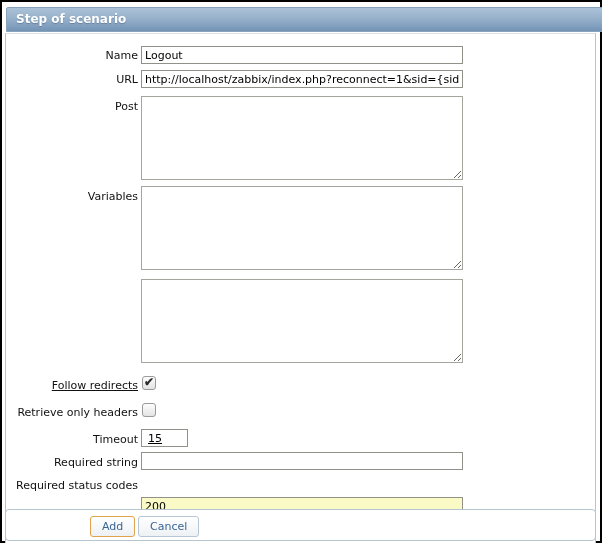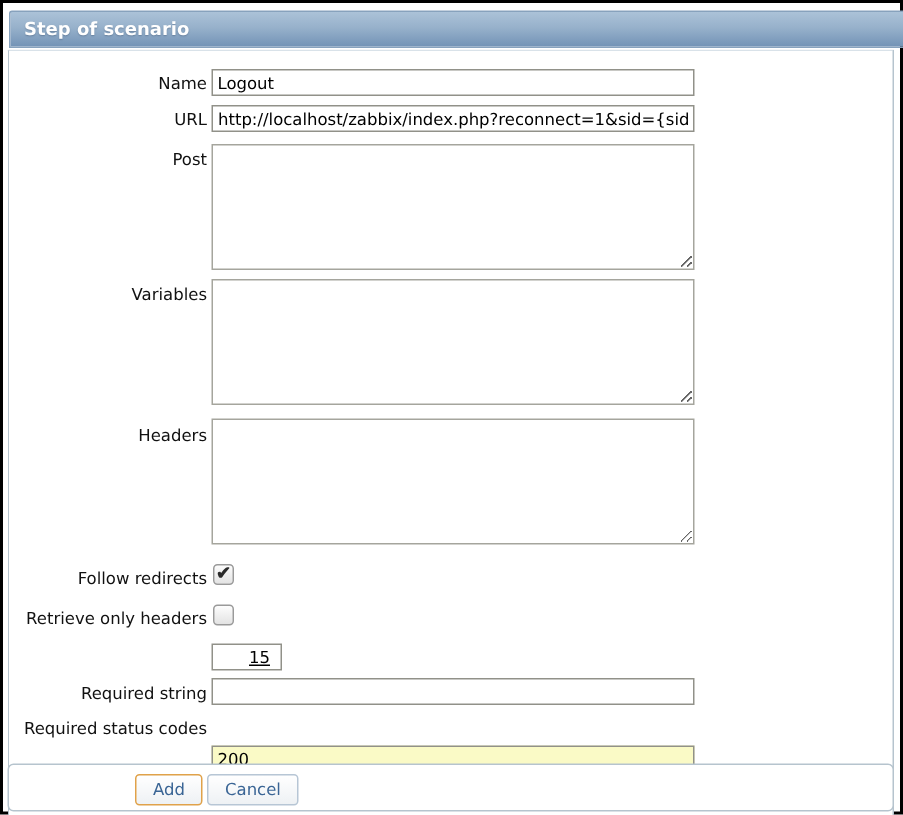--- a/index.html
+++ b/index.html
@@ -85,21 +85,21 @@
     cursor: pointer;
   }
   .cbox:checked::after {
     content: "\2714";
     position: absolute;
     left: 1px; top: -2px;
     font-size: 12px;
     font-weight: bold;
     color: #2b2b2b;
   }
-  .timeout { width: 47px; text-align: right; padding-right: 7px; text-decoration: underline; }
+  .timeout { width: 47px; text-align: right; padding-right: 25px; text-decoration: underline; }
   .statuscodes { background: #fafac6; margin-top: 22px; }
   
   .footer-panel {
     position: absolute;
     left: 3px; top: 507px;
     width: 591px; height: 32px;
     background: #fff;
     border: 1px solid #b6c4ce;
     border-radius: 4px;
     padding-left: 20px;
@@ -135,29 +135,29 @@
 
     <label class="flabel" style="top:39px;">URL</label>
     <input class="tinput" style="top: 36px;" type="text" value="http://localhost/zabbix/index.php?reconnect=1&amp;sid={sid}">
 
     <label class="flabel" style="top:66px;">Post</label>
     <textarea class="tarea" style="top: 62px;" value=""></textarea>
 
     <label class="flabel" style="top:156px;">Variables</label>
     <textarea class="tarea" style="top: 152px;" value=""></textarea>
 
-    <label class="flabel" style="top:250px;">Headers</label>
     <textarea class="tarea" style="top: 245px;" value=""></textarea>
 
-    <label class="flabel" style="top:345px;">Follow redirects</label>
+    <label class="flabel" style="top:345px;text-decoration:underline;">Follow redirects</label>
     <input class="cbox" style="top: 342px;" type="checkbox" checked="">
 
     <label class="flabel" style="top:372px;">Retrieve only headers</label>
     <input class="cbox" style="top: 369px;" type="checkbox">
 
+    <label class="flabel" style="top:399px;">Timeout</label>
     <input class="tinput timeout" style="top: 395px;" type="text" value="15">
 
     <label class="flabel" style="top:422px;">Required string</label>
     <input class="tinput" style="top: 418px;" type="text" value="">
 
     <label class="flabel" style="top:445px;">Required status codes</label>
     <input class="tinput statuscodes" style="top: 441px;" type="text" value="200">
 
   </div>
 

